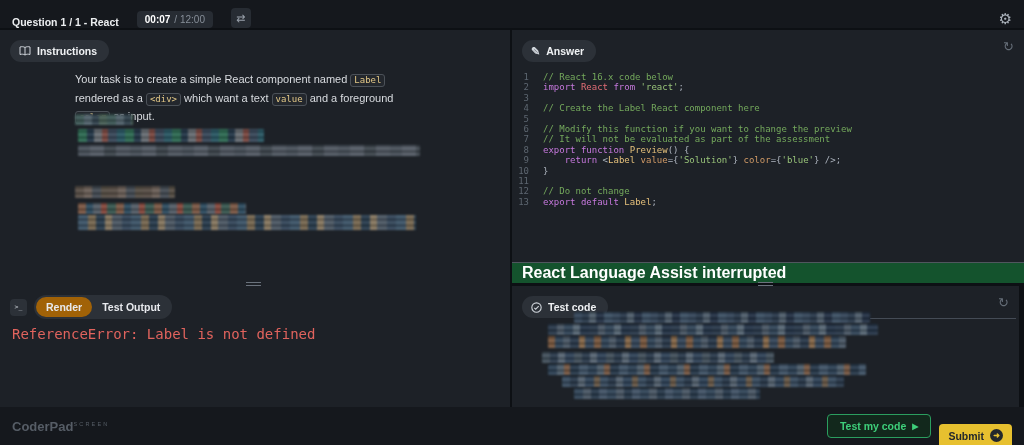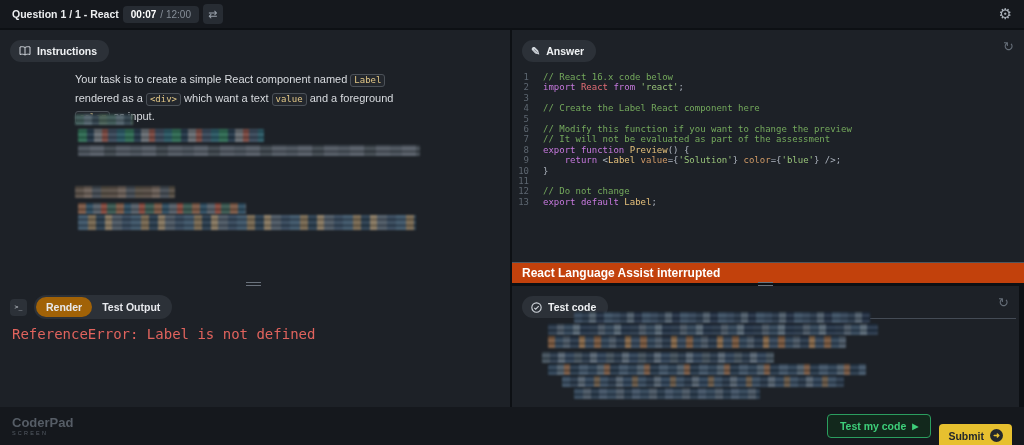--- a/index.html
+++ b/index.html
@@ -2,21 +2,21 @@
 <html><head>
 <meta charset="utf-8">
 <style>
   * { margin:0; padding:0; box-sizing:border-box; }
   html,body { background:#000; }
   .app { position:relative; width:1024px; height:445px; background:#0d1014;
          font-family:"Liberation Sans",sans-serif; overflow:hidden; color:#d6d9dd; }
 
   
   .topbar { position:absolute; top:0; left:0; width:100%; height:28px; background:#15181d;
-            display:flex; align-items:center; padding:0 12px; gap:4px; }
+            display:flex; align-items:flex-end; padding:0 12px; gap:18px; }
   .q-label { font-size:10.5px; font-weight:700; color:#eceef0; }
   .timer-chip { display:flex; align-items:center; gap:4px; background:#272c33; border-radius:4px;
                 padding:3px 8px; font-size:10px; }
   .timer-cur { color:#ffffff; font-weight:700; }
   .timer-total { color:#868e98; }
   .icon-btn { width:20px; height:20px; border-radius:4px; background:#272c33; border:none;
               color:#9aa2ac; font-size:11px; display:flex; align-items:center; justify-content:center; cursor:pointer; }
   .topbar-spacer { flex:1; }
   .gear-btn { background:none; border:none; color:#aab1ba; font-size:15px; cursor:pointer; }
 
@@ -50,22 +50,22 @@
   .tok-comment { color:#74a95c; }
   .tok-keyword { color:#c678dd; }
   .tok-var { color:#e06c75;margin-top:20px; }
   .tok-func { color:#e5c07b; }
   .tok-component { color:#e5c07b; }
   .tok-attr { color:#d19a66; }
   .tok-string { color:#98c379; }
   .tok-plain { color:#aeb5bf; }
 
   .status-bar { position:absolute; bottom:0; left:0; right:0; height:21px; display:flex; align-items:center;
-                padding:0 10px; font-size:12px; font-weight:700; color:#ffffff;
-                border-top:1px solid #50565e; background:#c2410c; }
+                padding:0 10px; font-size:16px; font-weight:700; color:#ffffff;
+                border-top:1px solid #50565e; background:#14532d; }
 
   
   .tabs-row { position:absolute; top:9px; left:10px; display:flex; align-items:center; gap:7px; }
   .term-icon { width:17px; height:17px; background:#2c3138; border-radius:4px; color:#cfd4da;
                font-family:"DejaVu Sans Mono",monospace; font-size:6.5px; display:flex;
                align-items:center; justify-content:center; }
   .tabs-pill { display:flex; align-items:center; background:#2c3138; border-radius:13px; padding:2px; }
   .tab { border:none; background:none; color:#e8eaee; font-size:10.5px; font-weight:700;
          padding:4px 10px; border-radius:11px; cursor:pointer; font-family:inherit; }
   .tab.active { background:#a16207; }
@@ -75,21 +75,21 @@
   .hline { position:absolute; left:358px; top:32px; width:146px; height:1px; background:#444b55; }
 
   
   .h-handle { position:absolute; width:15px; height:4px; display:flex; flex-direction:column;
               justify-content:space-between; }
   .h-handle i { display:block; height:1px; background:#6a727c; }
 
   
   .footer { position:absolute; bottom:0; left:0; width:100%; height:38px; background:#15181d;
             display:flex; align-items:center; padding:0 12px; }
-  .brand { display:flex; flex-direction:column; line-height:1; }
+  .brand { display:flex; line-height:1; }
   .brand-name { font-size:13px; font-weight:700; color:#565d66; }
   .brand-sub { font-size:5.5px; letter-spacing:2.2px; color:#565d66; margin-top:2px; }
   .footer-spacer { flex:1; }
   .btn-test { height:24px; display:inline-flex; align-items:center; gap:6px; background:#12281c;
               border:1px solid #2b9e5f; color:#3ecf7a; border-radius:4px; padding:0 12px;
               font-size:10.5px; font-weight:700; cursor:pointer; margin-right:8px; font-family:inherit; }
   .btn-submit { height:24px; display:inline-flex; align-items:center; gap:6px; background:#e7c02f;
                 border:none; color:#23272c; border-radius:4px; padding:0 9px; font-size:10.5px;
                 font-weight:700; cursor:pointer; font-family:inherit;margin-top:19px; }
   .submit-circle { width:13px; height:13px; border-radius:50%; background:#23272c; color:#e7c02f;

